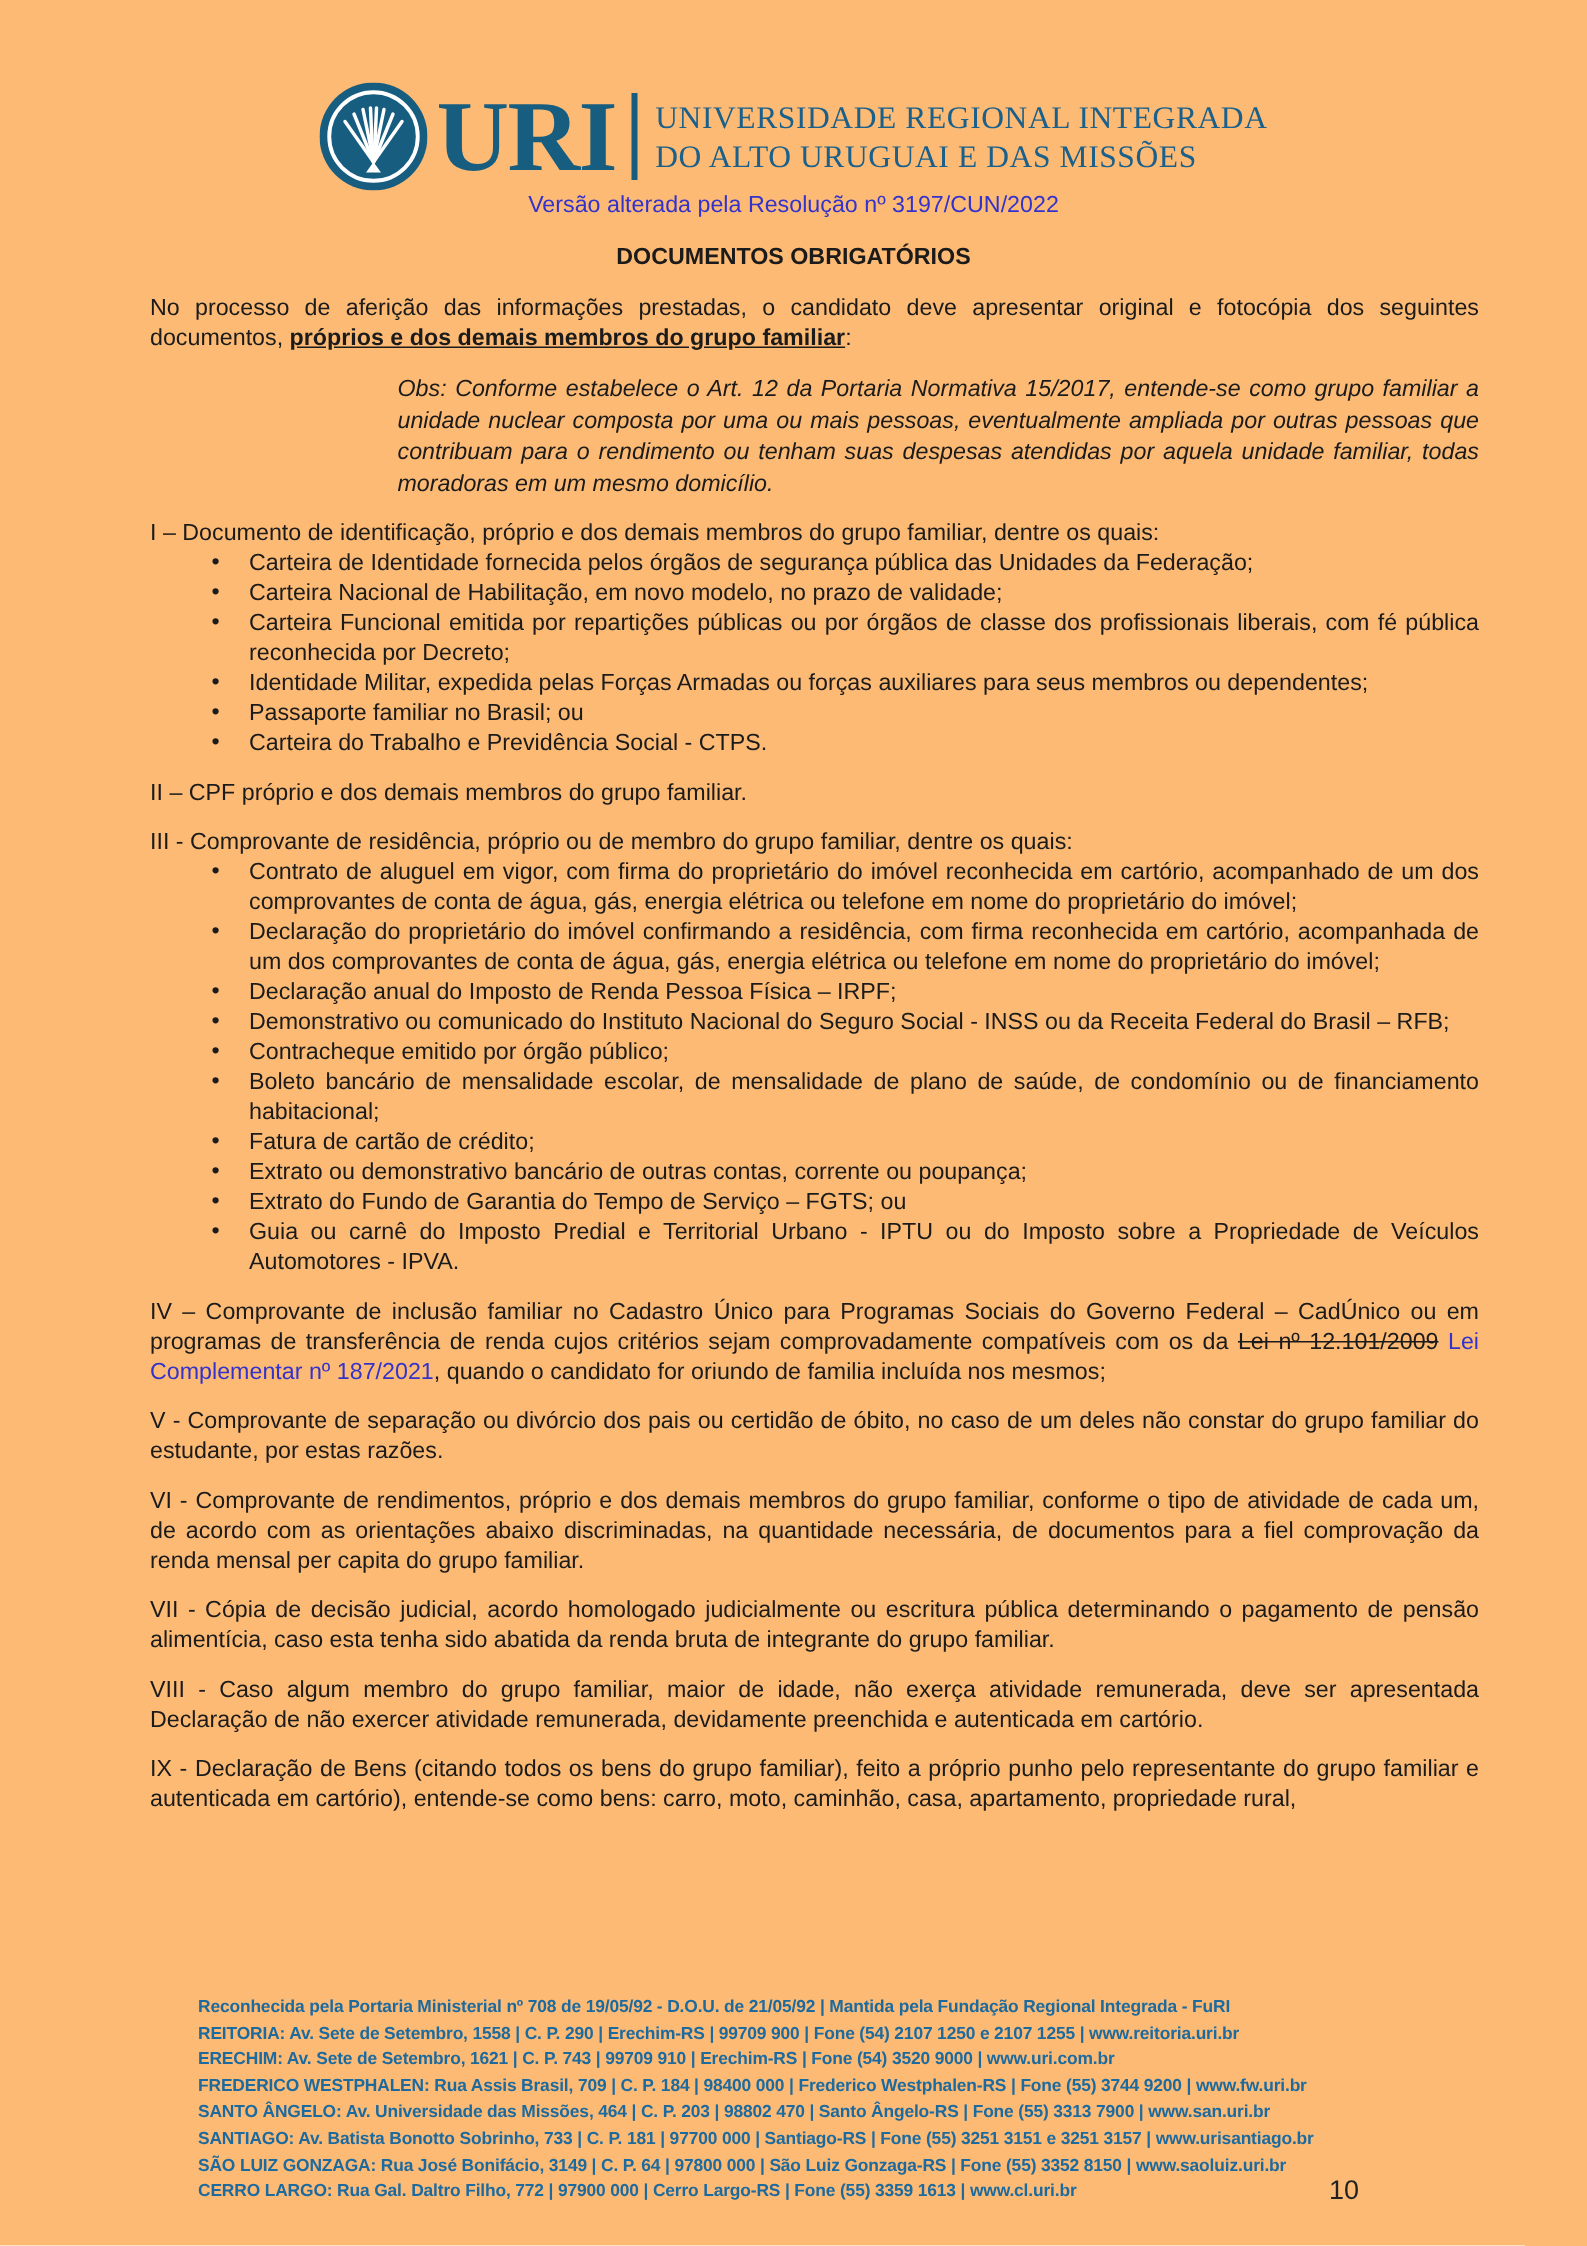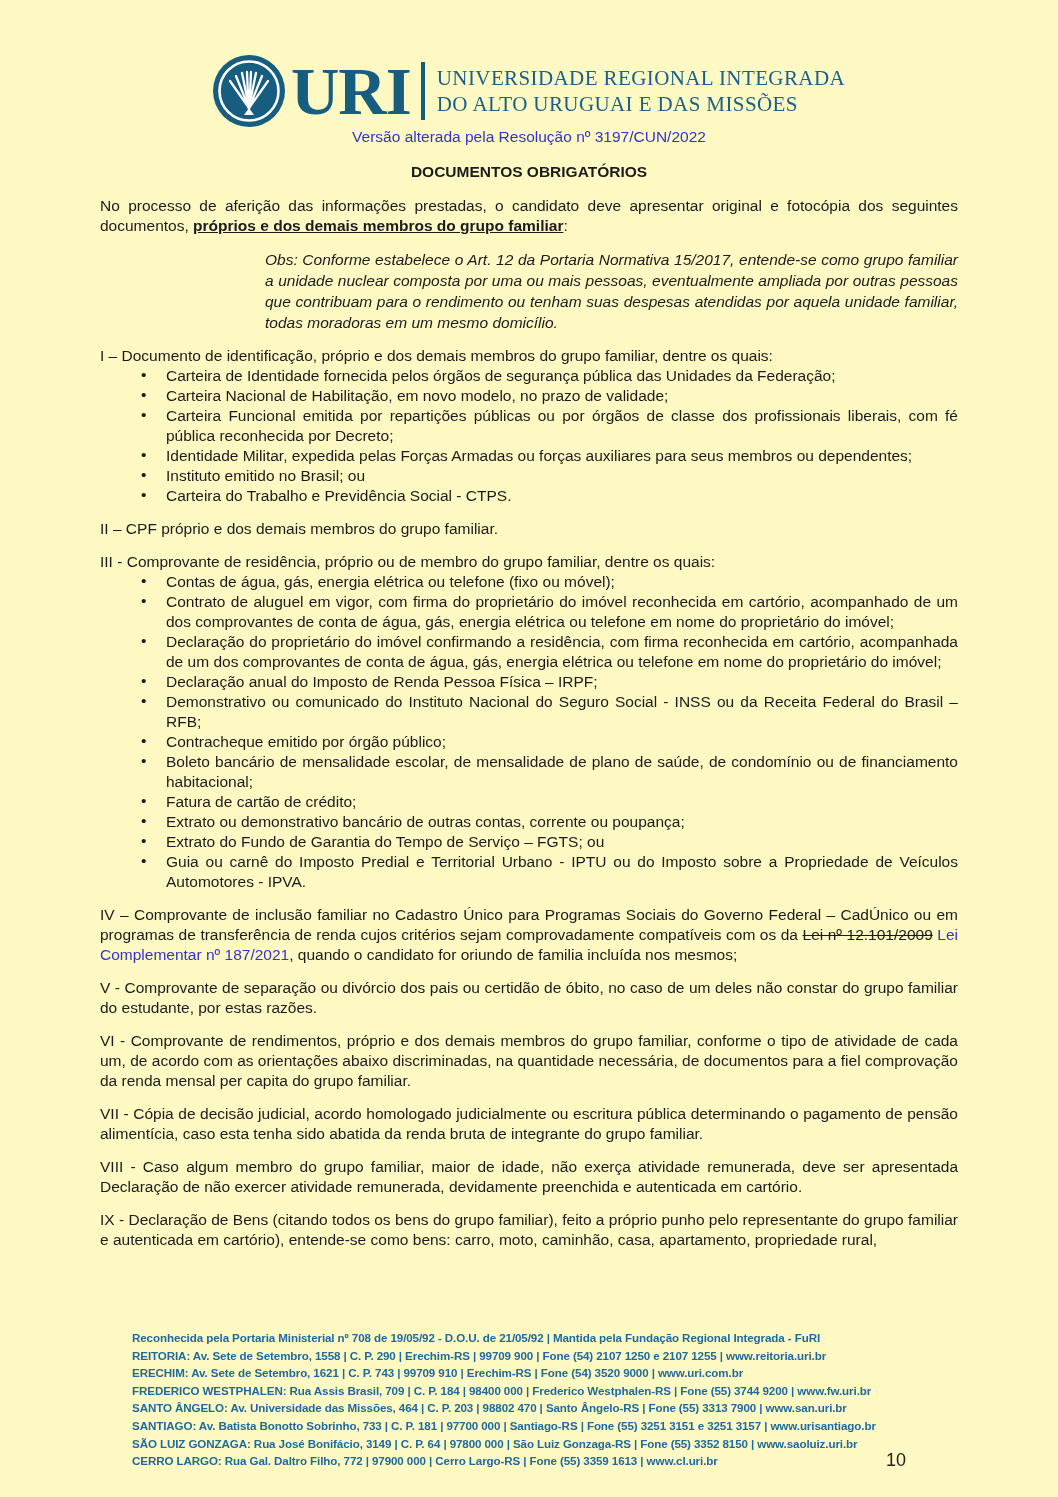--- a/index.html
+++ b/index.html
@@ -1,38 +1,38 @@
 <!DOCTYPE html>
 <html><head>
 <meta charset="utf-8">
 <style>
   html,body { margin:0; padding:0; background:#ffffff; }
   .page {
-    position:relative; width:1058px; height:1497px; background:#fef9c3;
+    position:relative; width:1058px; height:1497px; background:#fdba74;
     font-family:"Liberation Sans","DejaVu Sans",sans-serif; color:#1b1b1b;
     overflow:hidden;
   }
   
   .logo-row { display:flex; align-items:center; justify-content:center; padding-top:55px; }
   .emblem { width:72px; height:72px; flex:0 0 auto; }
   .acronym {
     font-family:"Liberation Serif","DejaVu Serif",serif; font-weight:700;
     font-size:67px; line-height:60px; color:#175d80; letter-spacing:-1px;
     margin-left:6px;
   }
   .vbar { width:4px; height:58px; background:#175d80; margin:0 12px 0 10px; }
   .uni-name {
     font-family:"Liberation Serif","DejaVu Serif",serif; font-size:21px;
     line-height:26px; color:#1a608a; letter-spacing:0.4px; font-weight:500;
   }
   .annex { margin-top:14px; text-align:center; font-weight:700; font-size:15.5px; }
   .version { margin-top:1px; text-align:center; font-size:15.5px; color:#3333cc; }
   .doc-title { margin-top:17px; text-align:center; font-weight:700; font-size:15.5px; }
   
-  main { padding:15px 100px 0 100px; font-size:15.5px; line-height:20px; }
+  main { padding:15px 72px 0 100px; font-size:15.5px; line-height:20px; }
   .block { margin:0 0 13px 0; text-align:justify; }
   .nogap { margin-bottom:0; }
   .obs {
     margin:0 0 13px 165px; font-style:italic; line-height:21px; text-align:justify;
   }
   .bold-u { font-weight:700; text-decoration:underline; }
   .strike { text-decoration:line-through; }
   .law-link { color:#3333cc; }
   .blist { list-style:none; margin:0 0 13px 0; padding:0 0 0 39px; }
   .blist li { position:relative; padding-left:27px; text-align:justify; }
@@ -85,29 +85,28 @@
     <p class="block"><span>No processo de aferição das informações prestadas, o candidato deve apresentar original e fotocópia dos seguintes documentos, </span><span class="bold-u">próprios e dos demais membros do grupo familiar</span><span>:</span></p>
 
     <p class="obs">Obs: Conforme estabelece o Art. 12 da Portaria Normativa 15/2017, entende-se como grupo familiar a unidade nuclear composta por uma ou mais pessoas, eventualmente ampliada por outras pessoas que contribuam para o rendimento ou tenham suas despesas atendidas por aquela unidade familiar, todas moradoras em um mesmo domicílio.</p>
 
     <p class="block nogap">I – Documento de identificação, próprio e dos demais membros do grupo familiar, dentre os quais:</p>
     <ul class="blist">
       <li>Carteira de Identidade fornecida pelos órgãos de segurança pública das Unidades da Federação;</li>
       <li>Carteira Nacional de Habilitação, em novo modelo, no prazo de validade;</li>
       <li>Carteira Funcional emitida por repartições públicas ou por órgãos de classe dos profissionais liberais, com fé pública reconhecida por Decreto;</li>
       <li>Identidade Militar, expedida pelas Forças Armadas ou forças auxiliares para seus membros ou dependentes;</li>
-      <li>Instituto emitido no Brasil; ou</li>
+      <li>Passaporte familiar no Brasil; ou</li>
       <li>Carteira do Trabalho e Previdência Social - CTPS.</li>
     </ul>
 
     <p class="block">II – CPF próprio e dos demais membros do grupo familiar.</p>
 
     <p class="block nogap">III - Comprovante de residência, próprio ou de membro do grupo familiar, dentre os quais:</p>
     <ul class="blist">
-      <li>Contas de água, gás, energia elétrica ou telefone (fixo ou móvel);</li>
       <li>Contrato de aluguel em vigor, com firma do proprietário do imóvel reconhecida em cartório, acompanhado de um dos comprovantes de conta de água, gás, energia elétrica ou telefone em nome do proprietário do imóvel;</li>
       <li>Declaração do proprietário do imóvel confirmando a residência, com firma reconhecida em cartório, acompanhada de um dos comprovantes de conta de água, gás, energia elétrica ou telefone em nome do proprietário do imóvel;</li>
       <li>Declaração anual do Imposto de Renda Pessoa Física – IRPF;</li>
       <li>Demonstrativo ou comunicado do Instituto Nacional do Seguro Social - INSS ou da Receita Federal do Brasil – RFB;</li>
       <li>Contracheque emitido por órgão público;</li>
       <li>Boleto bancário de mensalidade escolar, de mensalidade de plano de saúde, de condomínio ou de financiamento habitacional;</li>
       <li>Fatura de cartão de crédito;</li>
       <li>Extrato ou demonstrativo bancário de outras contas, corrente ou poupança;</li>
       <li>Extrato do Fundo de Garantia do Tempo de Serviço – FGTS; ou</li>
       <li>Guia ou carnê do Imposto Predial e Territorial Urbano - IPTU ou do Imposto sobre a Propriedade de Veículos Automotores - IPVA.</li>

